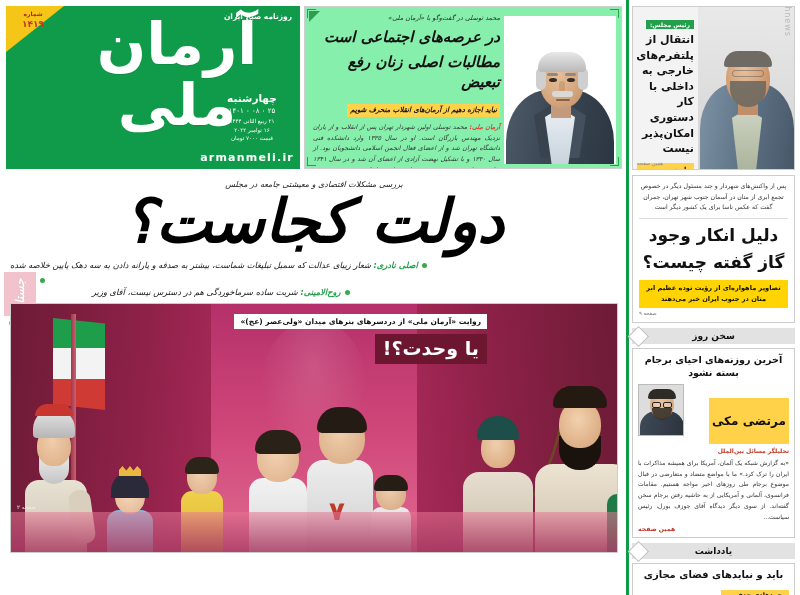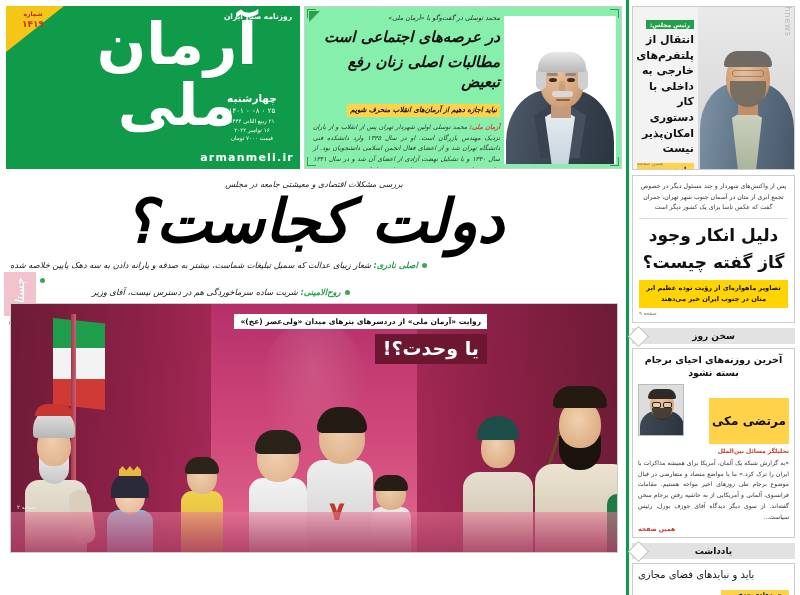--- a/index.html
+++ b/index.html
@@ -363,21 +363,21 @@
     background:radial-gradient(ellipse at 42% 36%,#e9c49f,#cf9b70);border-radius:50%;}
   .m-hair{position:absolute;left:9px;bottom:36px;width:28px;height:10px;background:#2e2a26;border-radius:14px 14px 3px 3px;}
   .m-glassL{position:absolute;left:13px;bottom:27px;width:9px;height:6px;border:1px solid #222;border-radius:2px;background:rgba(255,255,255,.25);}
   .m-glassR{position:absolute;left:24px;bottom:27px;width:9px;height:6px;border:1px solid #222;border-radius:2px;background:rgba(255,255,255,.25);}
   .m-beard{position:absolute;left:13px;bottom:15px;width:20px;height:12px;background:#2f2a25;border-radius:0 0 10px 10px;opacity:.85;}
   .c3-body{font-size:6.1px;color:#333;line-height:1.78;text-align:justify;direction:rtl;}
   .c3-more{color:#c0392b;font-size:6.2px;font-weight:bold;text-align:left;direction:rtl;margin-top:2px;}
 
   
   .c4 { padding:4px 5px 5px 5px; }
-  .c4-title{font-size:10px;font-weight:normal;color:#111;text-align:left;direction:rtl;line-height:1.4;}
+  .c4-title{font-size:10px;font-weight:bold;color:#111;text-align:center;direction:rtl;line-height:1.4;}
   .c4-name{display:inline-block;background:#ffd24a;color:#111;font-size:6.4px;font-weight:bold;padding:1px 3px;}
   .c4-role{display:block;color:#c0392b;font-size:6.2px;font-weight:bold;margin:3px 0 4px 0;}
   .side-authorblock{text-align:right;direction:rtl;}
 </style>
 </head>
 <body>
 
 <div class="page">
 
   <div class="main-col">

